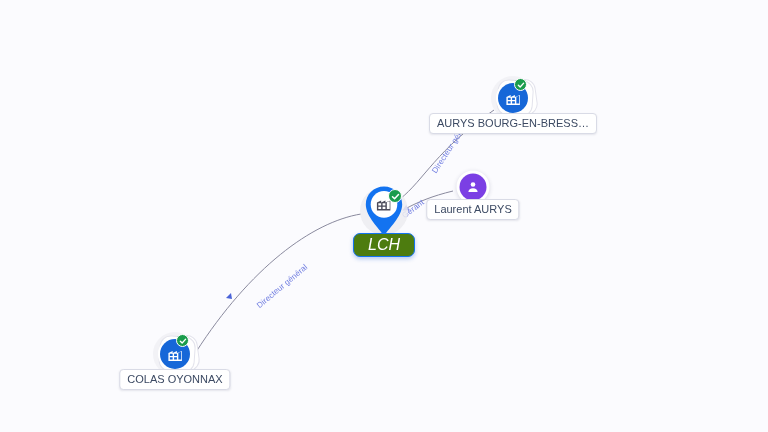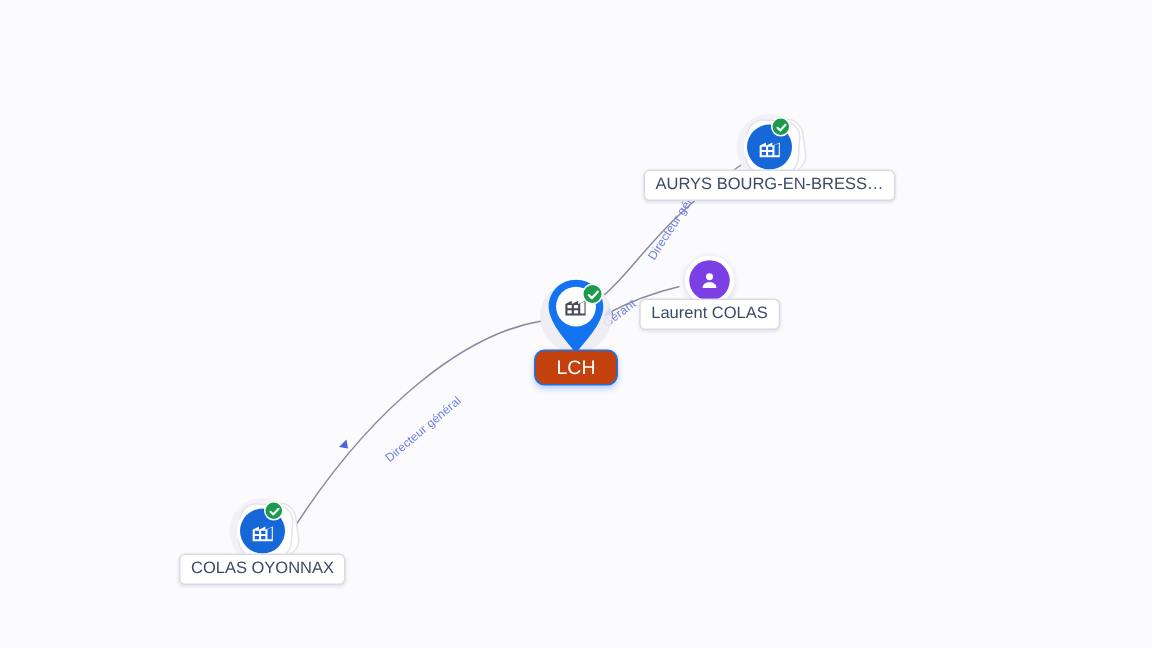--- a/index.html
+++ b/index.html
@@ -99,29 +99,30 @@
     border: 1px solid #d9dbe6;
     border-radius: 4px;
     color: #3c4a63;
     font-size: 11px;
     line-height: 13px;
     padding: 3px 7px;
     white-space: nowrap;
     box-shadow: 0 1px 2px rgba(30,40,80,.10);
   }
   .label.pill-accent {
-    background: #c2410c;
+    background: #4d7c0f;
     border-color: #1373f0;
     color: #ffffff;
     border-radius: 7px;
-    font-size: 13px;
+    font-size: 16px;
     line-height: 14px;
     padding: 4px 14px;
     font-weight: 500;
     box-shadow: 0 2px 4px rgba(20,90,210,.30);
+    font-style: italic;
   }
 
   
   .pin {
     position: absolute;
     left: 50%;
     top: 50%;
     transform: translate(-50%, -50%);
   }
 
@@ -184,21 +185,21 @@
 
   <div class="node" style="left:473px; top:187px;">
     <div class="avatar" style="width:33px; height:33px; border:2px solid #ffffff; box-shadow:0 1px 4px rgba(40,40,90,.18);">
       <div class="disc person" style="width:27px; height:27px;">
         <svg width="15" height="15" viewBox="0 0 24 24" fill="#ffffff">
           <circle cx="12" cy="8" r="3.7"></circle>
           <path d="M4.6 20c0-4.1 3.3-6.2 7.4-6.2S19.4 15.9 19.4 20H4.6z"></path>
         </svg>
       </div>
     </div>
-    <div class="label" style="left:0px; top:12px;">Laurent COLAS</div>
+    <div class="label" style="left:0px; top:12px;">Laurent AURYS</div>
   </div>
 
   <div class="node" style="left:384px; top:211px;">
     <div class="halo" style="width:48px; height:48px;"></div>
     <div class="pin">
       <svg width="42" height="52" viewBox="0 0 42 52" style="display:block;">
         <path d="M21 1.5c-10.2 0-18.2 7.9-18.2 17.9 0 12.2 14.4 25.3 16.9 29.7
                  a1.5 1.5 0 0 0 2.6 0C24.8 44.7 39.2 31.6 39.2 19.4
                  C39.2 9.4 31.2 1.5 21 1.5z" fill="#1373f0"></path>
         <circle cx="21" cy="19.4" r="13.3" fill="#ffffff"></circle>

